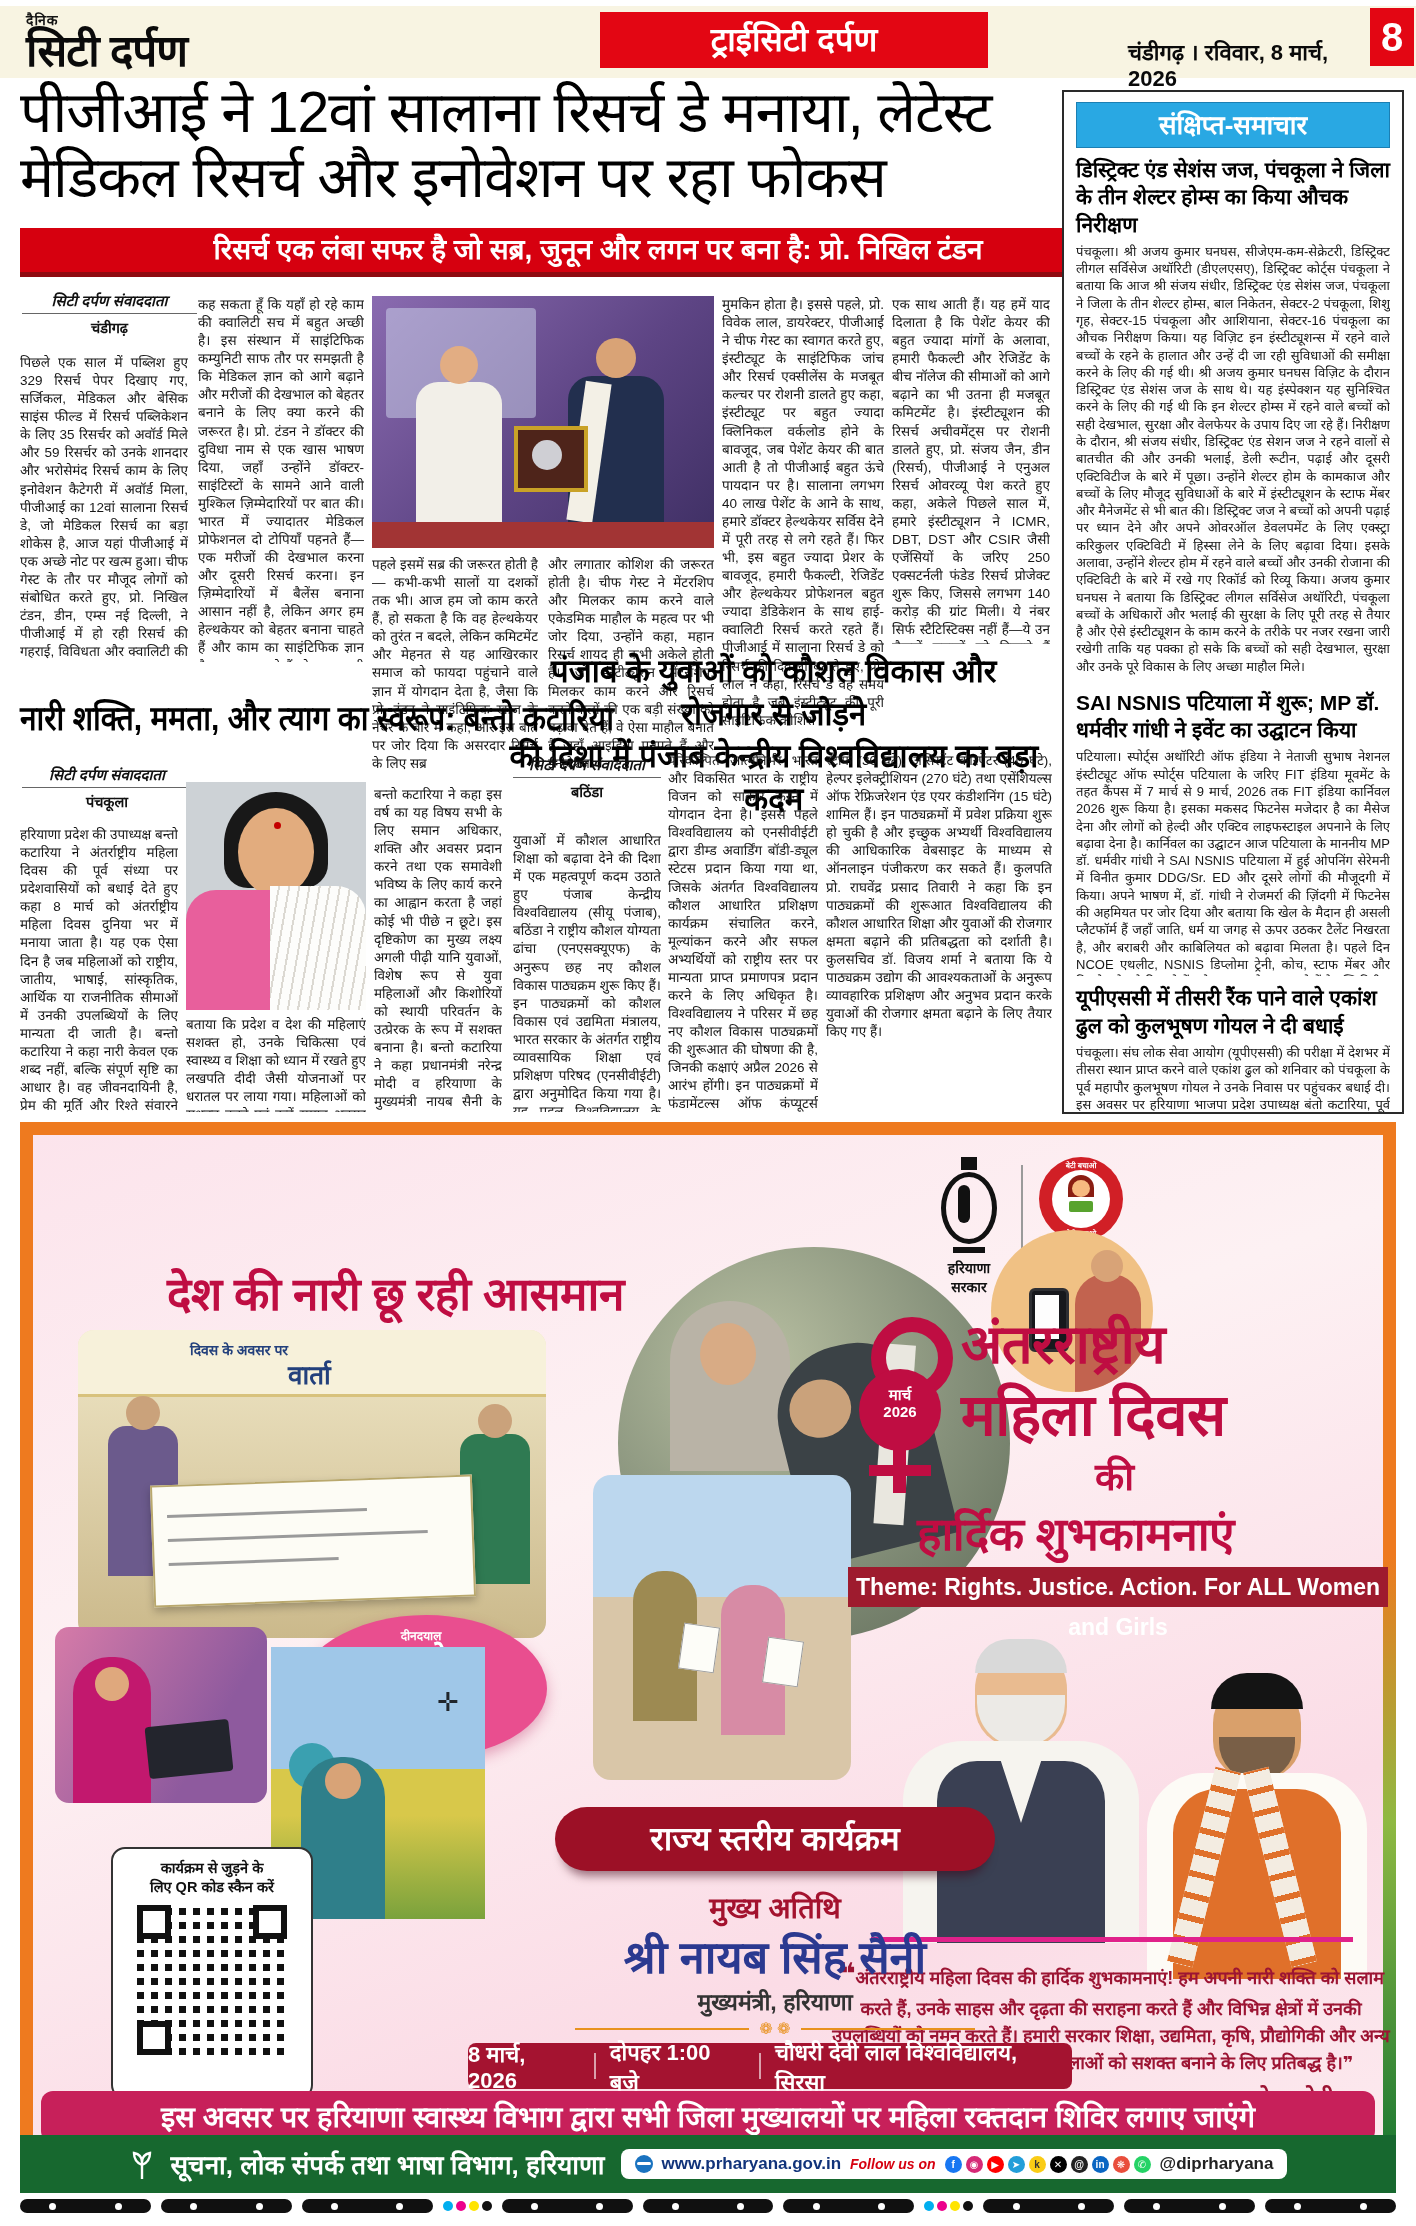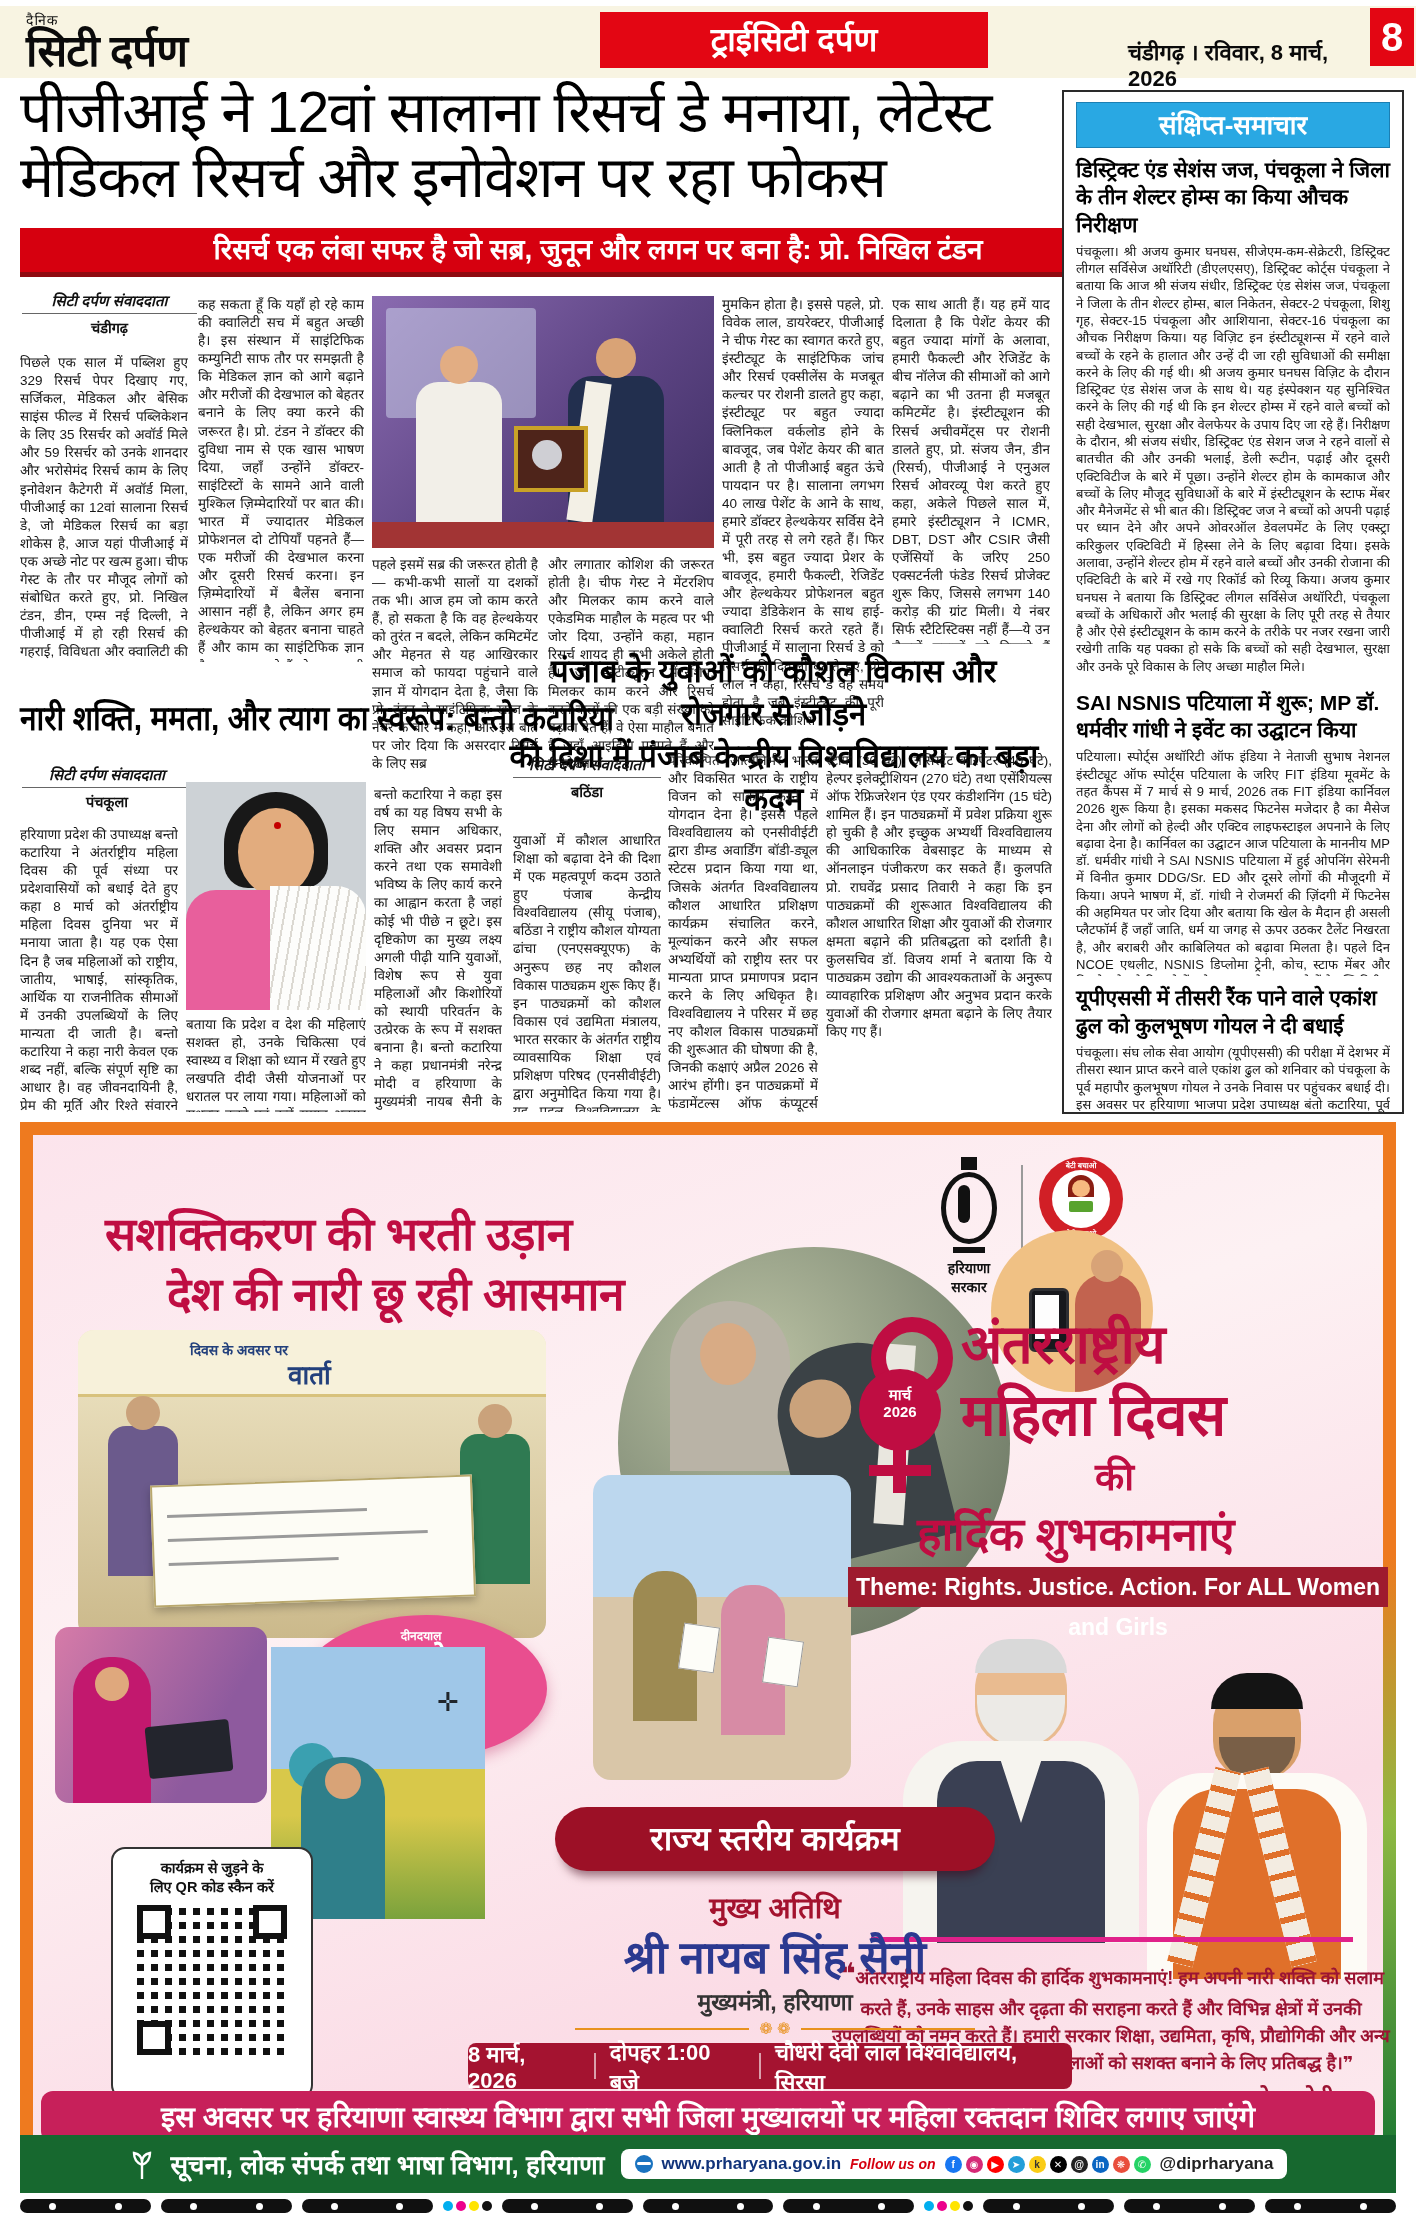--- a/index.html
+++ b/index.html
@@ -1,21 +1,21 @@
 <!DOCTYPE html>
 <html><head>
 <meta charset="utf-8">
 <style>
   html,body{margin:0;padding:0;background:#e9e9e9;}
   .page{position:relative;width:1416px;height:2226px;margin:0 auto;background:#ffffff;overflow:hidden;
         font-family:"Liberation Sans","DejaVu Sans",sans-serif;color:#141414;}
   .abs{position:absolute;}
   
   .mast-bg{position:absolute;left:0;top:6px;width:1416px;height:72px;background:#f8f4e2;}
-  .logo-small{font-size:14px;font-weight:400;letter-spacing:1px;}
+  .logo-small{font-size:14px;font-weight:700;letter-spacing:1px;}
   .logo-main{font-size:44px;font-weight:900;letter-spacing:-1px;line-height:1;color:#0a0a0a;}
   .edition-box{position:absolute;left:600px;top:12px;width:388px;height:56px;background:#e30613;
                color:#fff;font-size:33px;font-weight:900;text-align:center;line-height:56px;}
   .dateline{position:absolute;left:1128px;top:36px;width:236px;font-size:22px;font-weight:800;color:#0a0a0a;}
   .pagenum-box{position:absolute;left:1370px;top:8px;width:44px;height:58px;background:#e30613;color:#fff;
                font-size:40px;font-weight:900;text-align:center;line-height:58px;}
   
   .lead-hl{position:absolute;left:20px;top:80px;width:1032px;font-size:57px;font-weight:400;line-height:1.14;
            color:#000;letter-spacing:-1px;}
   .lead-sub{position:absolute;left:20px;top:228px;width:1156px;height:44px;background:#d6000f;
@@ -275,21 +275,20 @@
     <div class="b1">सिटी दर्पण संवाददाता</div>
     <div class="b2">बठिंडा</div>
   </div>
   <div class="bodycol" style="left:513px;top:832px;width:148px;height:280px;">युवाओं में कौशल आधारित शिक्षा को बढ़ावा देने की दिशा में एक महत्वपूर्ण कदम उठाते हुए पंजाब केन्द्रीय विश्वविद्यालय (सीयू पंजाब), बठिंडा ने राष्ट्रीय कौशल योग्यता ढांचा (एनएसक्यूएफ) के अनुरूप छह नए कौशल विकास पाठ्यक्रम शुरू किए हैं। इन पाठ्यक्रमों को कौशल विकास एवं उद्यमिता मंत्रालय, भारत सरकार के अंतर्गत राष्ट्रीय व्यावसायिक शिक्षा एवं प्रशिक्षण परिषद (एनसीवीईटी) द्वारा अनुमोदित किया गया है। यह पहल विश्वविद्यालय के कुलपति प्रो. राघवेंद्र प्रसाद तिवारी के दूरदर्शी नेतृत्व में शुरू की गई है, जिसका उद्देश्य युवाओं को रोजगारोन्मुख कौशल से सुसज्जित करना और माननीय प्रधानमंत्री श्री नरेंद्र मोदी द्वारा</div>
   <div class="bodycol" style="left:668px;top:752px;width:150px;height:360px;">परिकल्पित आत्मनिर्भर भारत और विकसित भारत के राष्ट्रीय विजन को साकार करने में योगदान देना है। इससे पहले विश्वविद्यालय को एनसीवीईटी द्वारा डीम्ड अवार्डिंग बॉडी-ड्यूल स्टेटस प्रदान किया गया था, जिसके अंतर्गत विश्वविद्यालय कौशल आधारित प्रशिक्षण कार्यक्रम संचालित करने, मूल्यांकन करने और सफल अभ्यर्थियों को राष्ट्रीय स्तर पर मान्यता प्राप्त प्रमाणपत्र प्रदान करने के लिए अधिकृत है। विश्वविद्यालय ने परिसर में छह नए कौशल विकास पाठ्यक्रमों की शुरूआत की घोषणा की है, जिनकी कक्षाएं अप्रैल 2026 से आरंभ होंगी। इन पाठ्यक्रमों में फंडामेंटल्स ऑफ कंप्यूटर्स (120 घंटे), इंट्रोडक्शन टू टैली ऑपरेशंस एंड जीएसटी कैलकुलेशंस (120 घंटे), बायोमेडिकल वेस्ट मैनेजमेंट फॉर नर्सिंग एंड पैरामेडिकल</div>
   <div class="bodycol" style="left:826px;top:752px;width:226px;height:360px;">स्टाफ (30 घंटे), असिस्टेंट कारपेंटर (40 घंटे), हेल्पर इलेक्ट्रीशियन (270 घंटे) तथा एसेंशियल्स ऑफ रेफ्रिजरेशन एंड एयर कंडीशनिंग (15 घंटे) शामिल हैं। इन पाठ्यक्रमों में प्रवेश प्रक्रिया शुरू हो चुकी है और इच्छुक अभ्यर्थी विश्वविद्यालय की आधिकारिक वेबसाइट के माध्यम से ऑनलाइन पंजीकरण कर सकते हैं। कुलपति प्रो. राघवेंद्र प्रसाद तिवारी ने कहा कि इन पाठ्यक्रमों की शुरूआत विश्वविद्यालय की कौशल आधारित शिक्षा और युवाओं की रोजगार क्षमता बढ़ाने की प्रतिबद्धता को दर्शाती है। कुलसचिव डॉ. विजय शर्मा ने बताया कि ये पाठ्यक्रम उद्योग की आवश्यकताओं के अनुरूप व्यावहारिक प्रशिक्षण और अनुभव प्रदान करके युवाओं की रोजगार क्षमता बढ़ाने के लिए तैयार किए गए हैं।</div>
 
   <div class="ad-frame">
     <div class="green-edge"></div>
 
-    <div class="slogan" style="left:72px;top:66px;">सशक्तिकरण की भरती उड़ान</div>
     <div class="slogan" style="left:134px;top:126px;">देश की नारी छू रही आसमान</div>
 
     <div class="govlogos">
       <div class="emblem">
         <div class="emb-cap"></div>
         <div class="emb-wreath">
             <i></i>
           </div>
         <div class="emb-base"></div>
         <div class="emb-label">हरियाणा सरकार</div>

